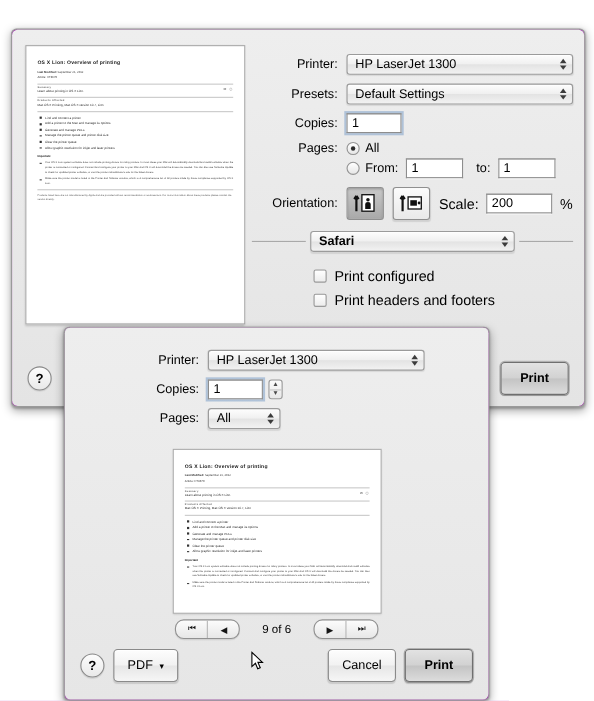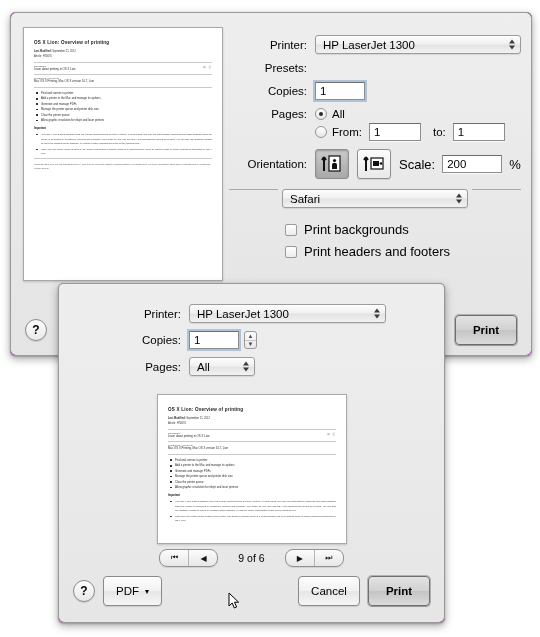--- a/index.html
+++ b/index.html
@@ -17,20 +17,21 @@
     overflow: hidden;
   }
 
   
   .dialog {
     position: absolute;
     background: #a21caf;
     border: 1px solid #9a9a9a;
     border-radius: 5px;
     box-shadow: 0 3px 9px rgba(0,0,0,0.34), 0 1px 2px rgba(0,0,0,0.22);
+    margin-top: 14px;
   }
   .dialog-titlebar {
     height: 9px;
     border-radius: 4px 4px 0 0;
     background: linear-gradient(to bottom, #d9d9d9, #c2c2c2);
     border-bottom: 1px solid #b4b4b4;
   }
 
   
   #dialog-expanded {
@@ -273,21 +274,23 @@
   }
   .orient-btn.sel {
     background: linear-gradient(to bottom, #c9c9c9, #a9a9a9);
     box-shadow: 0 1px 2px rgba(0,0,0,0.25) inset;
   }
 
   
   .sep-row {
     position: relative;
     display: flex;
+    align-items: center;
     margin: 10px 0 14px 0;
+    font-weight: bold;
   }
   .sep-line {
     flex: 1 1 auto;
     height: 1px;
     background: #a9a9a9;
   }
   .sep-row .popup {
     width: 186px;
     flex: 0 0 auto;
     margin: 0 4px;
@@ -499,20 +502,27 @@
           <span>HP LaserJet 1300</span>
           <span class="arrows">
               <i class="up"></i>
               <i class="dn"></i>
             </span>
         </div>
       </div>
 
       <div class="row">
         <div class="row-label">Presets:</div>
+        <div class="popup" style="width:214px">
+          <span>Default Settings</span>
+          <span class="arrows">
+              <i class="up"></i>
+              <i class="dn"></i>
+            </span>
+        </div>
       </div>
 
       <div class="row">
         <div class="row-label">Copies:</div>
         <div class="field focused" style="width:50px">
           <span>1</span>
         </div>
       </div>
 
       <div class="row" style="margin-bottom:3px">
@@ -568,21 +578,21 @@
               <i class="up"></i>
               <i class="dn"></i>
             </span>
         </div>
         <div class="sep-line"></div>
       </div>
 
       <div style="padding-left:56px">
         <div style="display:flex;align-items:center;margin-bottom:7px">
           <span class="checkbox"></span>
-          <span class="hint">Print backgrounds</span>
+          <span class="hint">Print configured</span>
         </div>
         <div style="display:flex;align-items:center">
           <span class="checkbox"></span>
           <span class="hint">Print headers and footers</span>
         </div>
       </div>
     </div>
 
     <div class="d1-nav">
       <div class="nav-seg">

